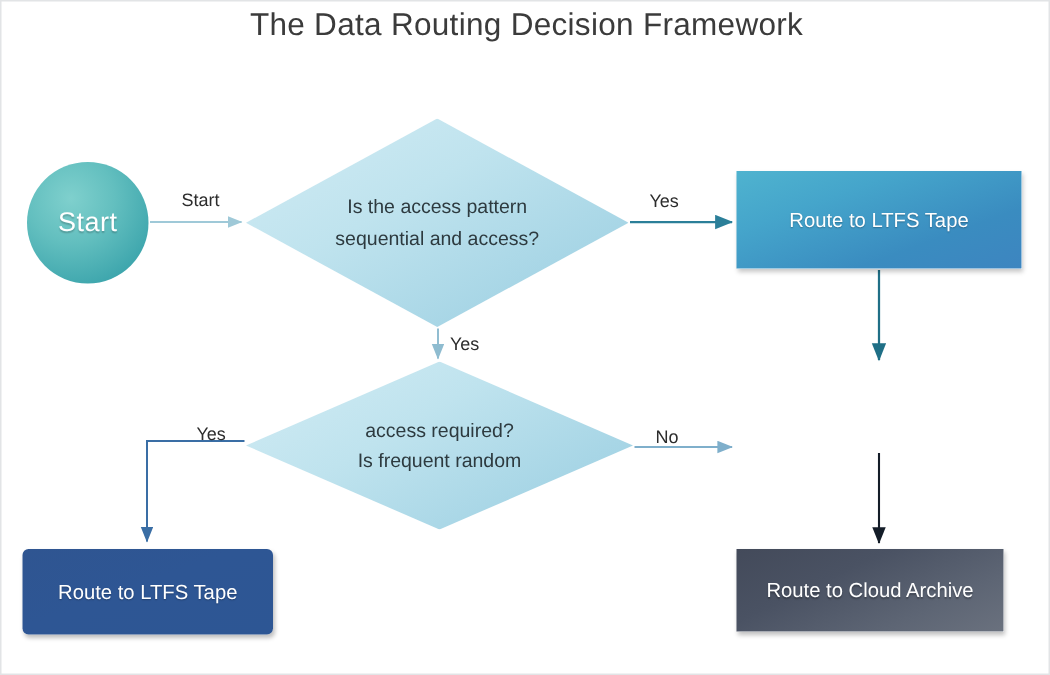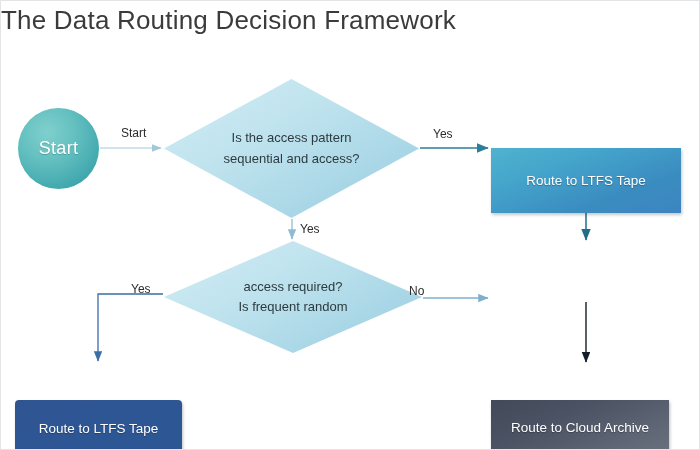--- a/index.html
+++ b/index.html
@@ -18,22 +18,22 @@
     overflow: hidden;
     font-family: "Liberation Sans", "DejaVu Sans", sans-serif;
   }
 
   
   #title {
     position: absolute;
     left: 0;
     top: 4px;
     width: 700px;
-    text-align: left;
-    font-size: 26px;
+    text-align: center;
+    font-size: 21px;
     font-weight: 400;
     color: #3b3b3b;
     letter-spacing: 0.2px;
     white-space: nowrap;
   }
 
   
   #edges {
     position: absolute;
     left: 0;
@@ -89,21 +89,20 @@
   }
   .diamond .dtext {
     width: 64%;
   }
 
   
   .box {
     color: #ffffff;
     font-size: 13.5px;
     text-shadow: 0 1px 1px rgba(0,0,0,0.28);
-    margin-top: 34px;
   }
   #node-ltfs-top {
     left: 490px;
     top: 113px;
     width: 190px;
     height: 65px;
     background: linear-gradient(160deg, #4fb3cf 0%, #45a5cb 30%, #3a8cc0 70%, #3d85c0 100%);
     box-shadow: 1px 2px 3px rgba(0,0,0,0.22);
   }
   #node-ssdhdd {
@@ -136,21 +135,21 @@
   .edge-label {
     position: absolute;
     font-size: 12px;
     color: #2c2c2c;
     white-space: nowrap;
   }
   #label-start    { left: 120px; top: 125px; }
   #label-yes-1    { left: 432px; top: 126px; }
   #label-yes-down { left: 299px; top: 221px; }
   #label-yes-left { left: 130px; top: 281px; }
-  #label-no       { left: 408px; top: 283px; }
+  #label-no       { left: 436px; top: 283px; }
 </style>
 </head>
 <body>
 
 <div id="canvas">
 
   <div id="title">The Data Routing Decision Framework</div>
 
   <svg id="edges" viewBox="0 0 700 450" xmlns="http://www.w3.org/2000/svg">
     <defs>

